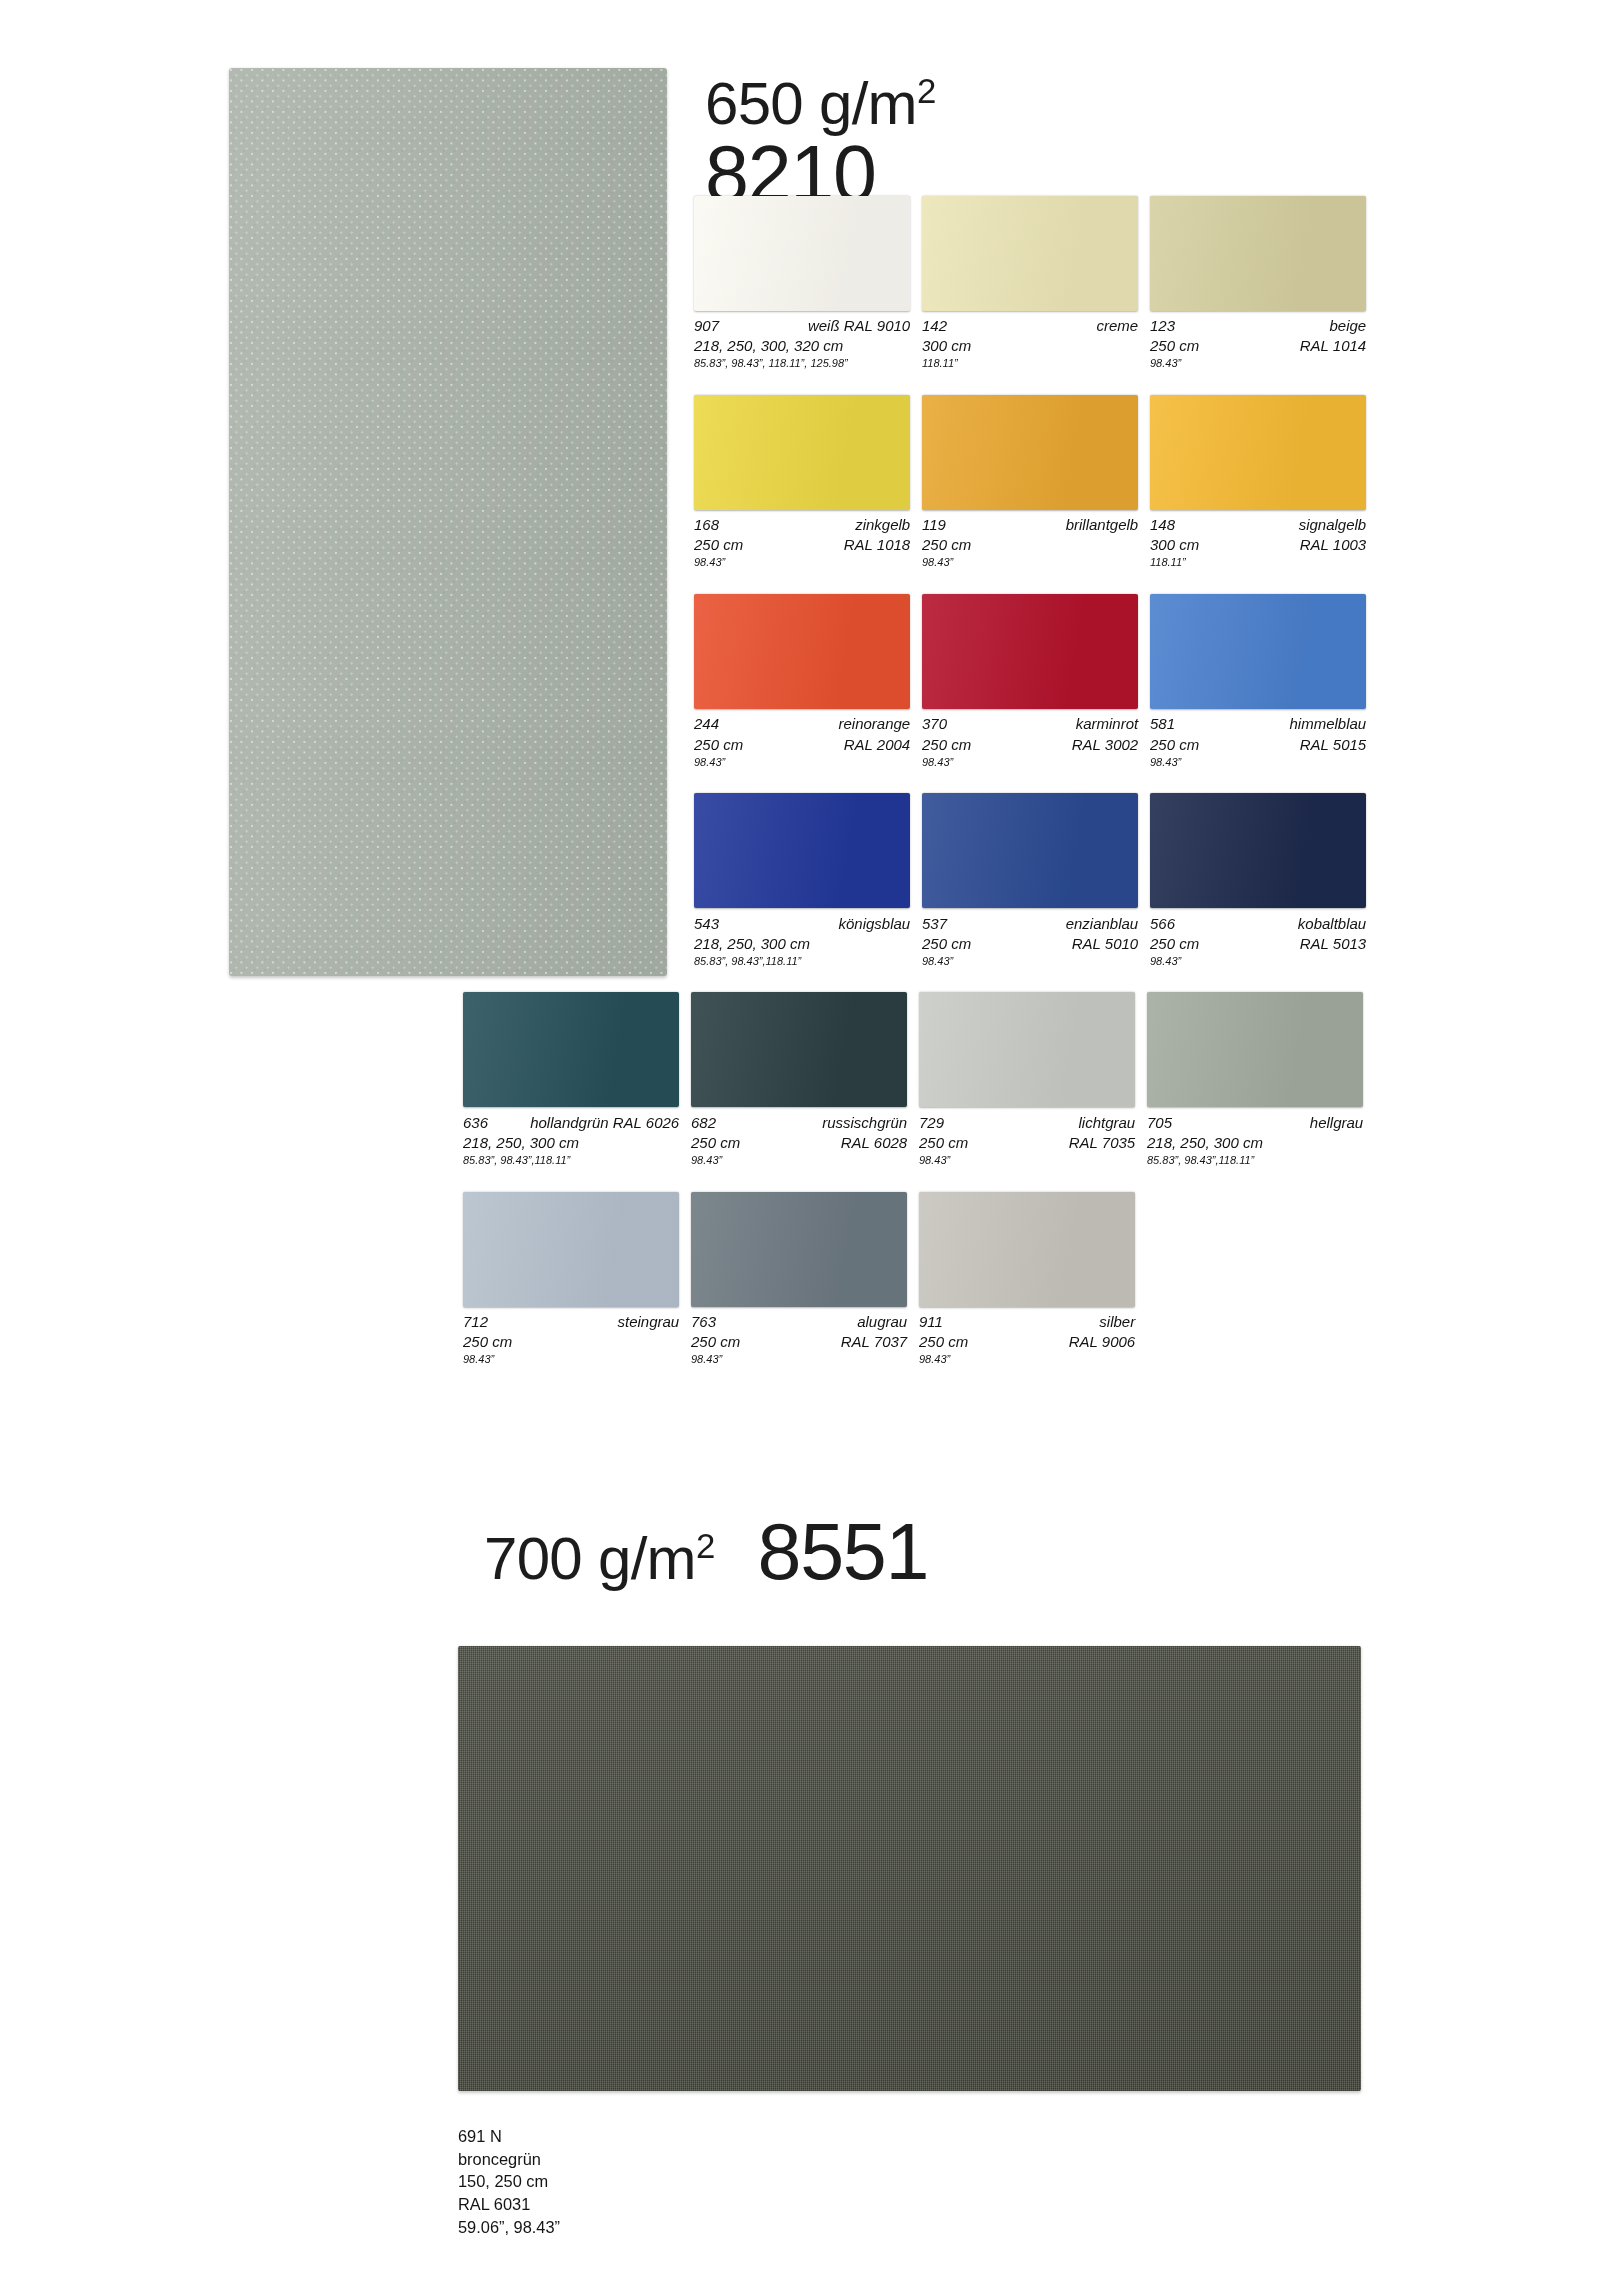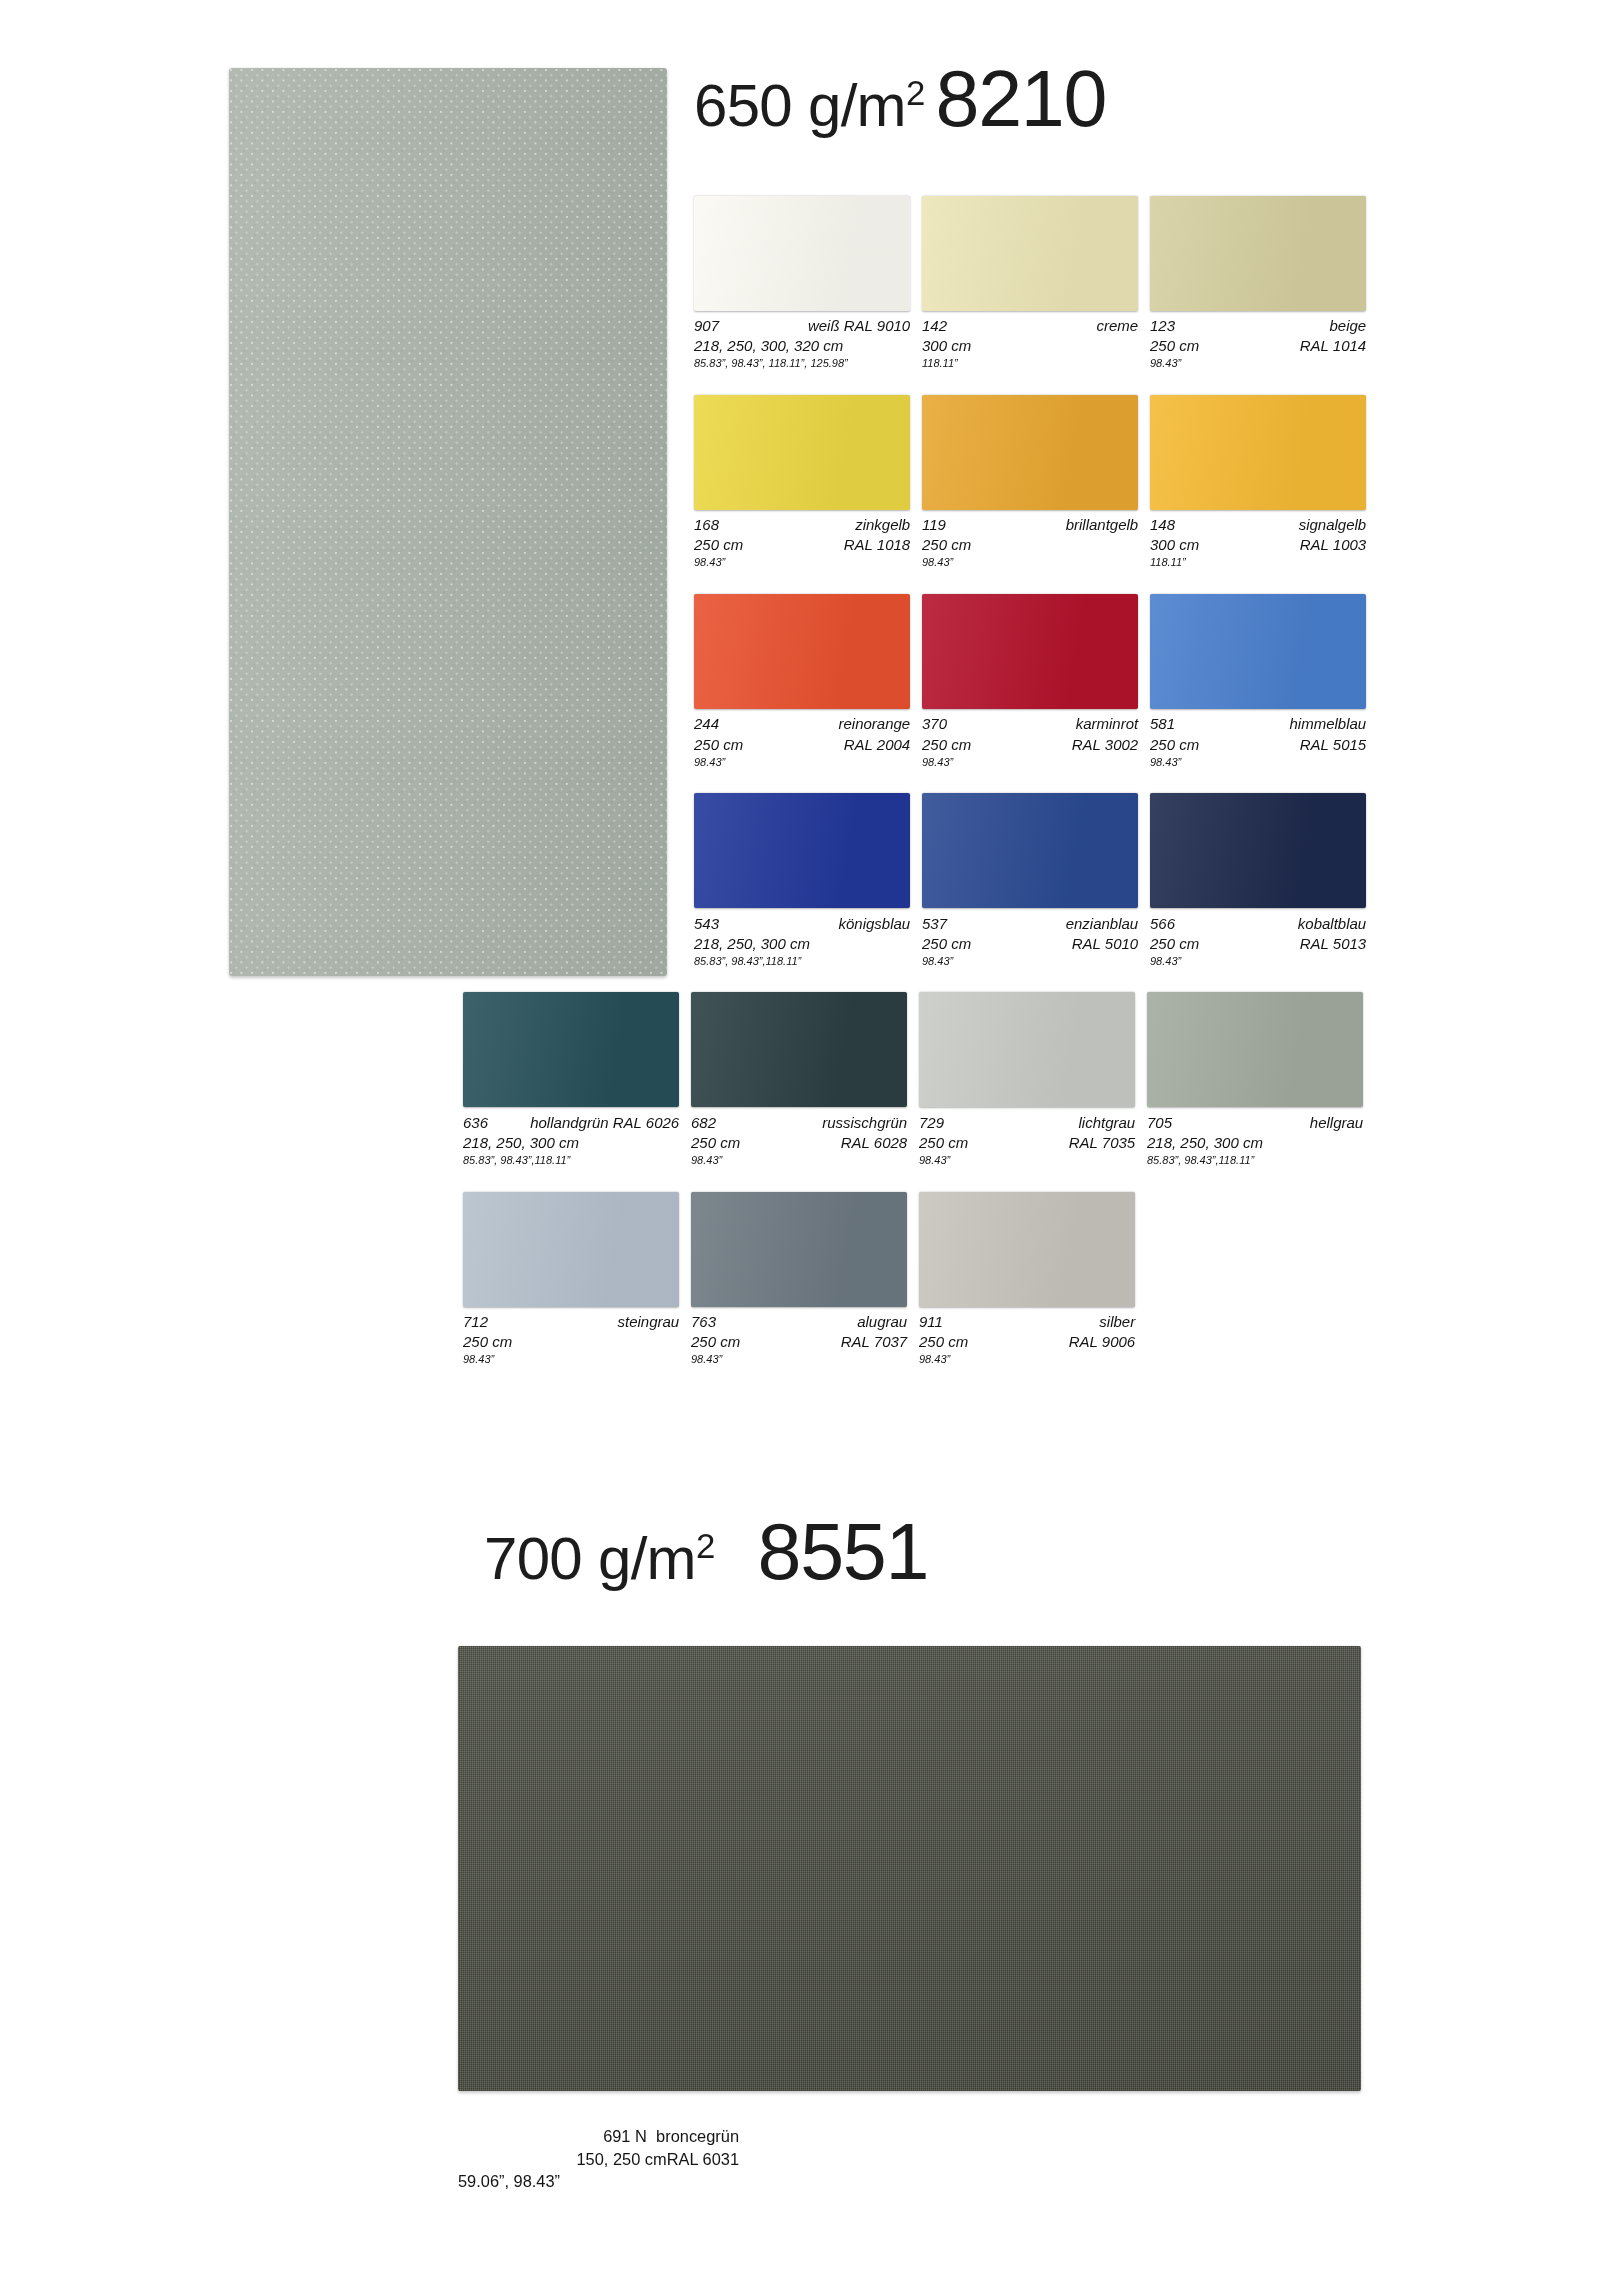--- a/index.html
+++ b/index.html
@@ -5,21 +5,21 @@
   html,body{margin:0;padding:0;background:#fff;}
   body{
     width:1623px;height:2295px;position:relative;overflow:hidden;
     font-family:"Liberation Sans","DejaVu Sans",sans-serif;
     -webkit-font-smoothing:antialiased;
   }
   .page{position:absolute;inset:0;background:#fff;}
 
   
   .heading{position:absolute;display:flex;align-items:baseline;white-space:nowrap;color:#1c1c1c;}
-  #heading-8210{left:694px;top:59px;}
+  #heading-8210{left:694px;top:74px;flex-direction:column;}
   #heading-8551{left:484px;top:1512px;}
   .heading .weight{font-size:60px;font-weight:400;letter-spacing:-0.7px;line-height:1;}
   .heading .weight .sup{font-size:0.58em;vertical-align:super;line-height:0;}
   .heading .artno{font-size:79px;font-weight:400;letter-spacing:-1.3px;line-height:1;}
   #heading-8210 .artno{margin-left:11px;}
   #heading-8551 .artno{margin-left:43px;}
 
   
   .big-panel{position:absolute;border-radius:3.3px;box-shadow:0 1.3px 3.3px rgba(0,0,0,.22);}
   #panel-8210{
@@ -67,21 +67,21 @@
 
   
   .swatch-row{margin-bottom:24px;}
 
   
   #caption-8551{position:absolute;left:458px;top:2125px;width:281px;color:#141414;}
   #caption-8551 .meta-line1,
   #caption-8551 .meta-line2,
   #caption-8551 .meta-line3{font-size:16.4px;line-height:1.38;}
   #caption-8551 .meta-line1,
-  #caption-8551 .meta-line2{display:flex;justify-content:flex-end;}
+  #caption-8551 .meta-line2{display:flex;justify-content:center;flex-direction:column;}
 </style>
 </head>
 <body>
 
 <div class="page">
 
   <div class="heading" id="heading-8210">
     <span class="weight">650 g/m<span class="sup">2</span></span>
     <span class="artno">8210</span>
   </div>

